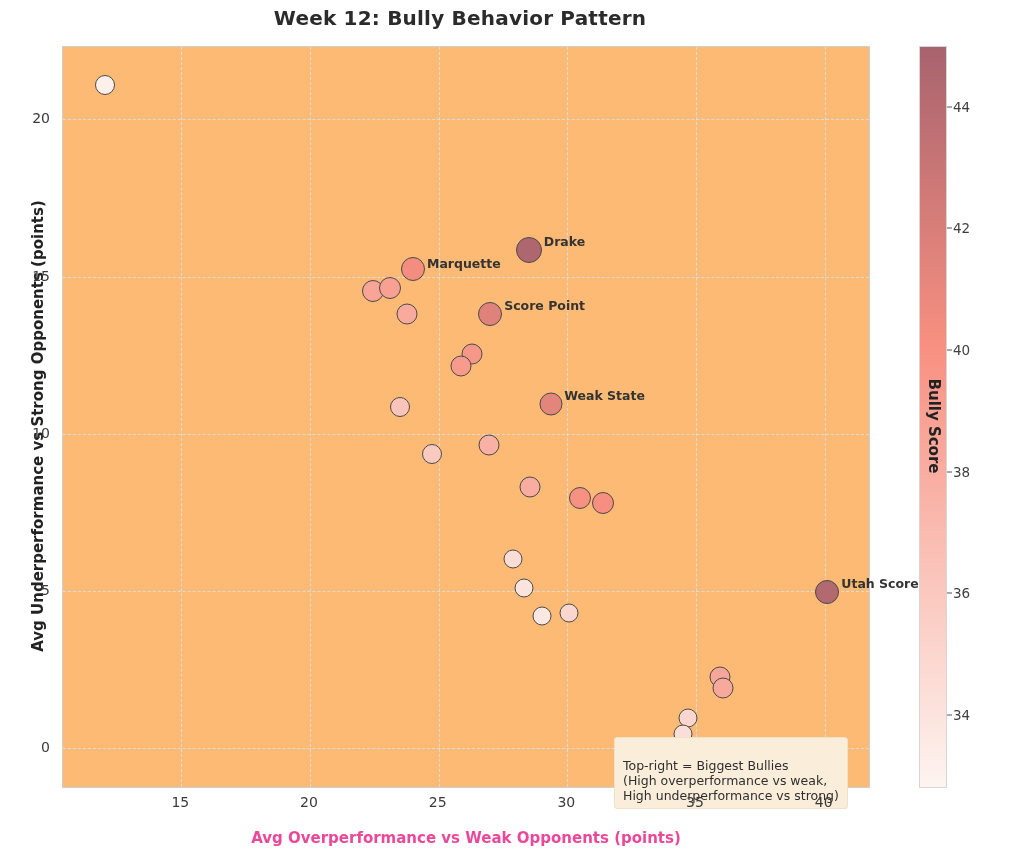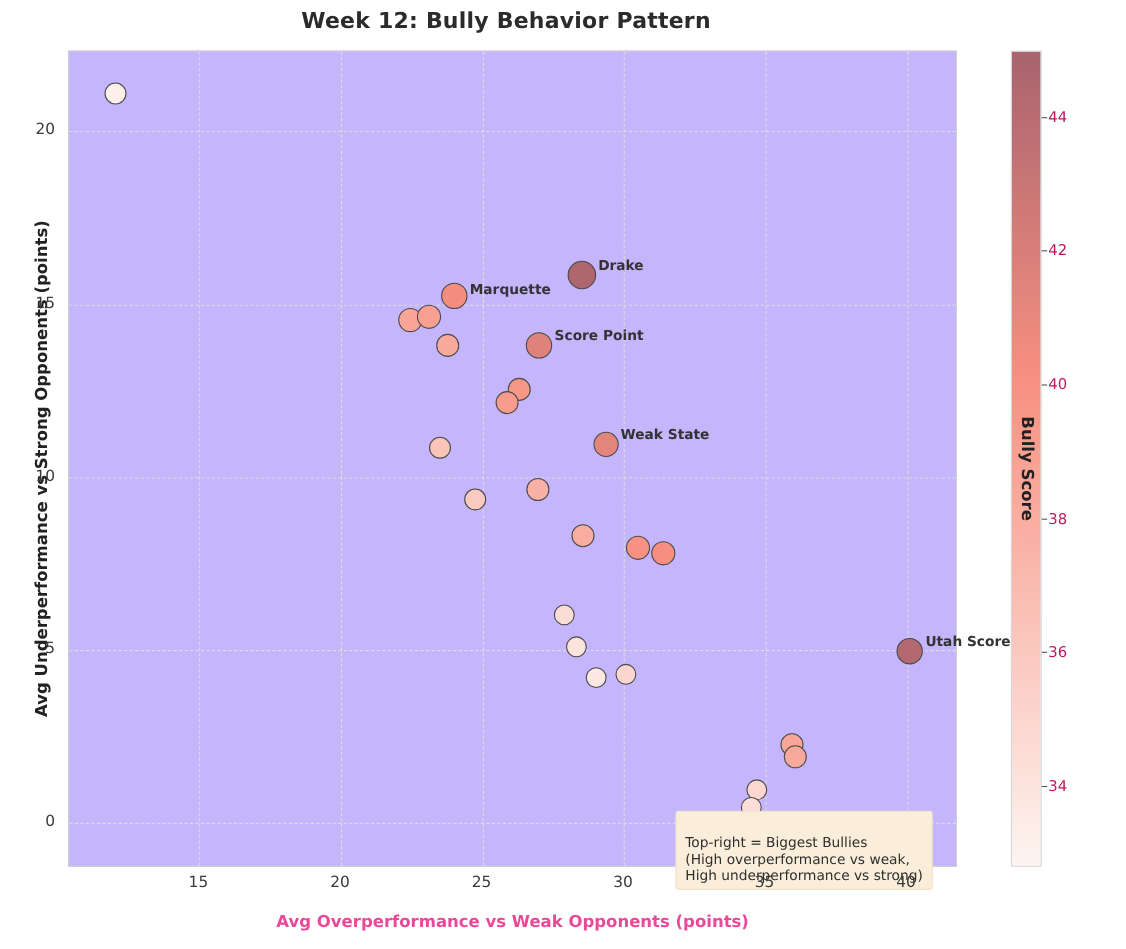--- a/index.html
+++ b/index.html
@@ -32,21 +32,21 @@
     letter-spacing: 0.2px;
   }
   
   #plot-area {
     position: absolute;
     left: 62px;
     top: 46px;
     width: 808px;
     height: 742px;
     border: 1px solid #cfcfcf;
-    background: #c4b5fd;
+    background: #fdba74;
     box-sizing: border-box;
     overflow: visible;
   }
   #grid-layer, #points-layer {
     position: absolute;
     left: 0; top: 0;
     width: 100%;
     height: 100%;
   }
   .gridline-v, .gridline-h {
@@ -149,21 +149,21 @@
     left: 0; top: 0;
     width: 28px;
     height: 742px;
     border: 1px solid #d6d6d6;
     box-sizing: border-box;
   }
   .cbtick {
     position: absolute;
     left: 34px;
     font-size: 13.5px;
-    color: #be185d;
+    color: #404040;
     transform: translateY(-50%);
     white-space: nowrap;
   }
   .cbtick-mark {
     position: absolute;
     left: 28px;
     width: 5px;
     height: 0;
     border-top: 1.4px solid #555;
     transform: translateY(-50%);

